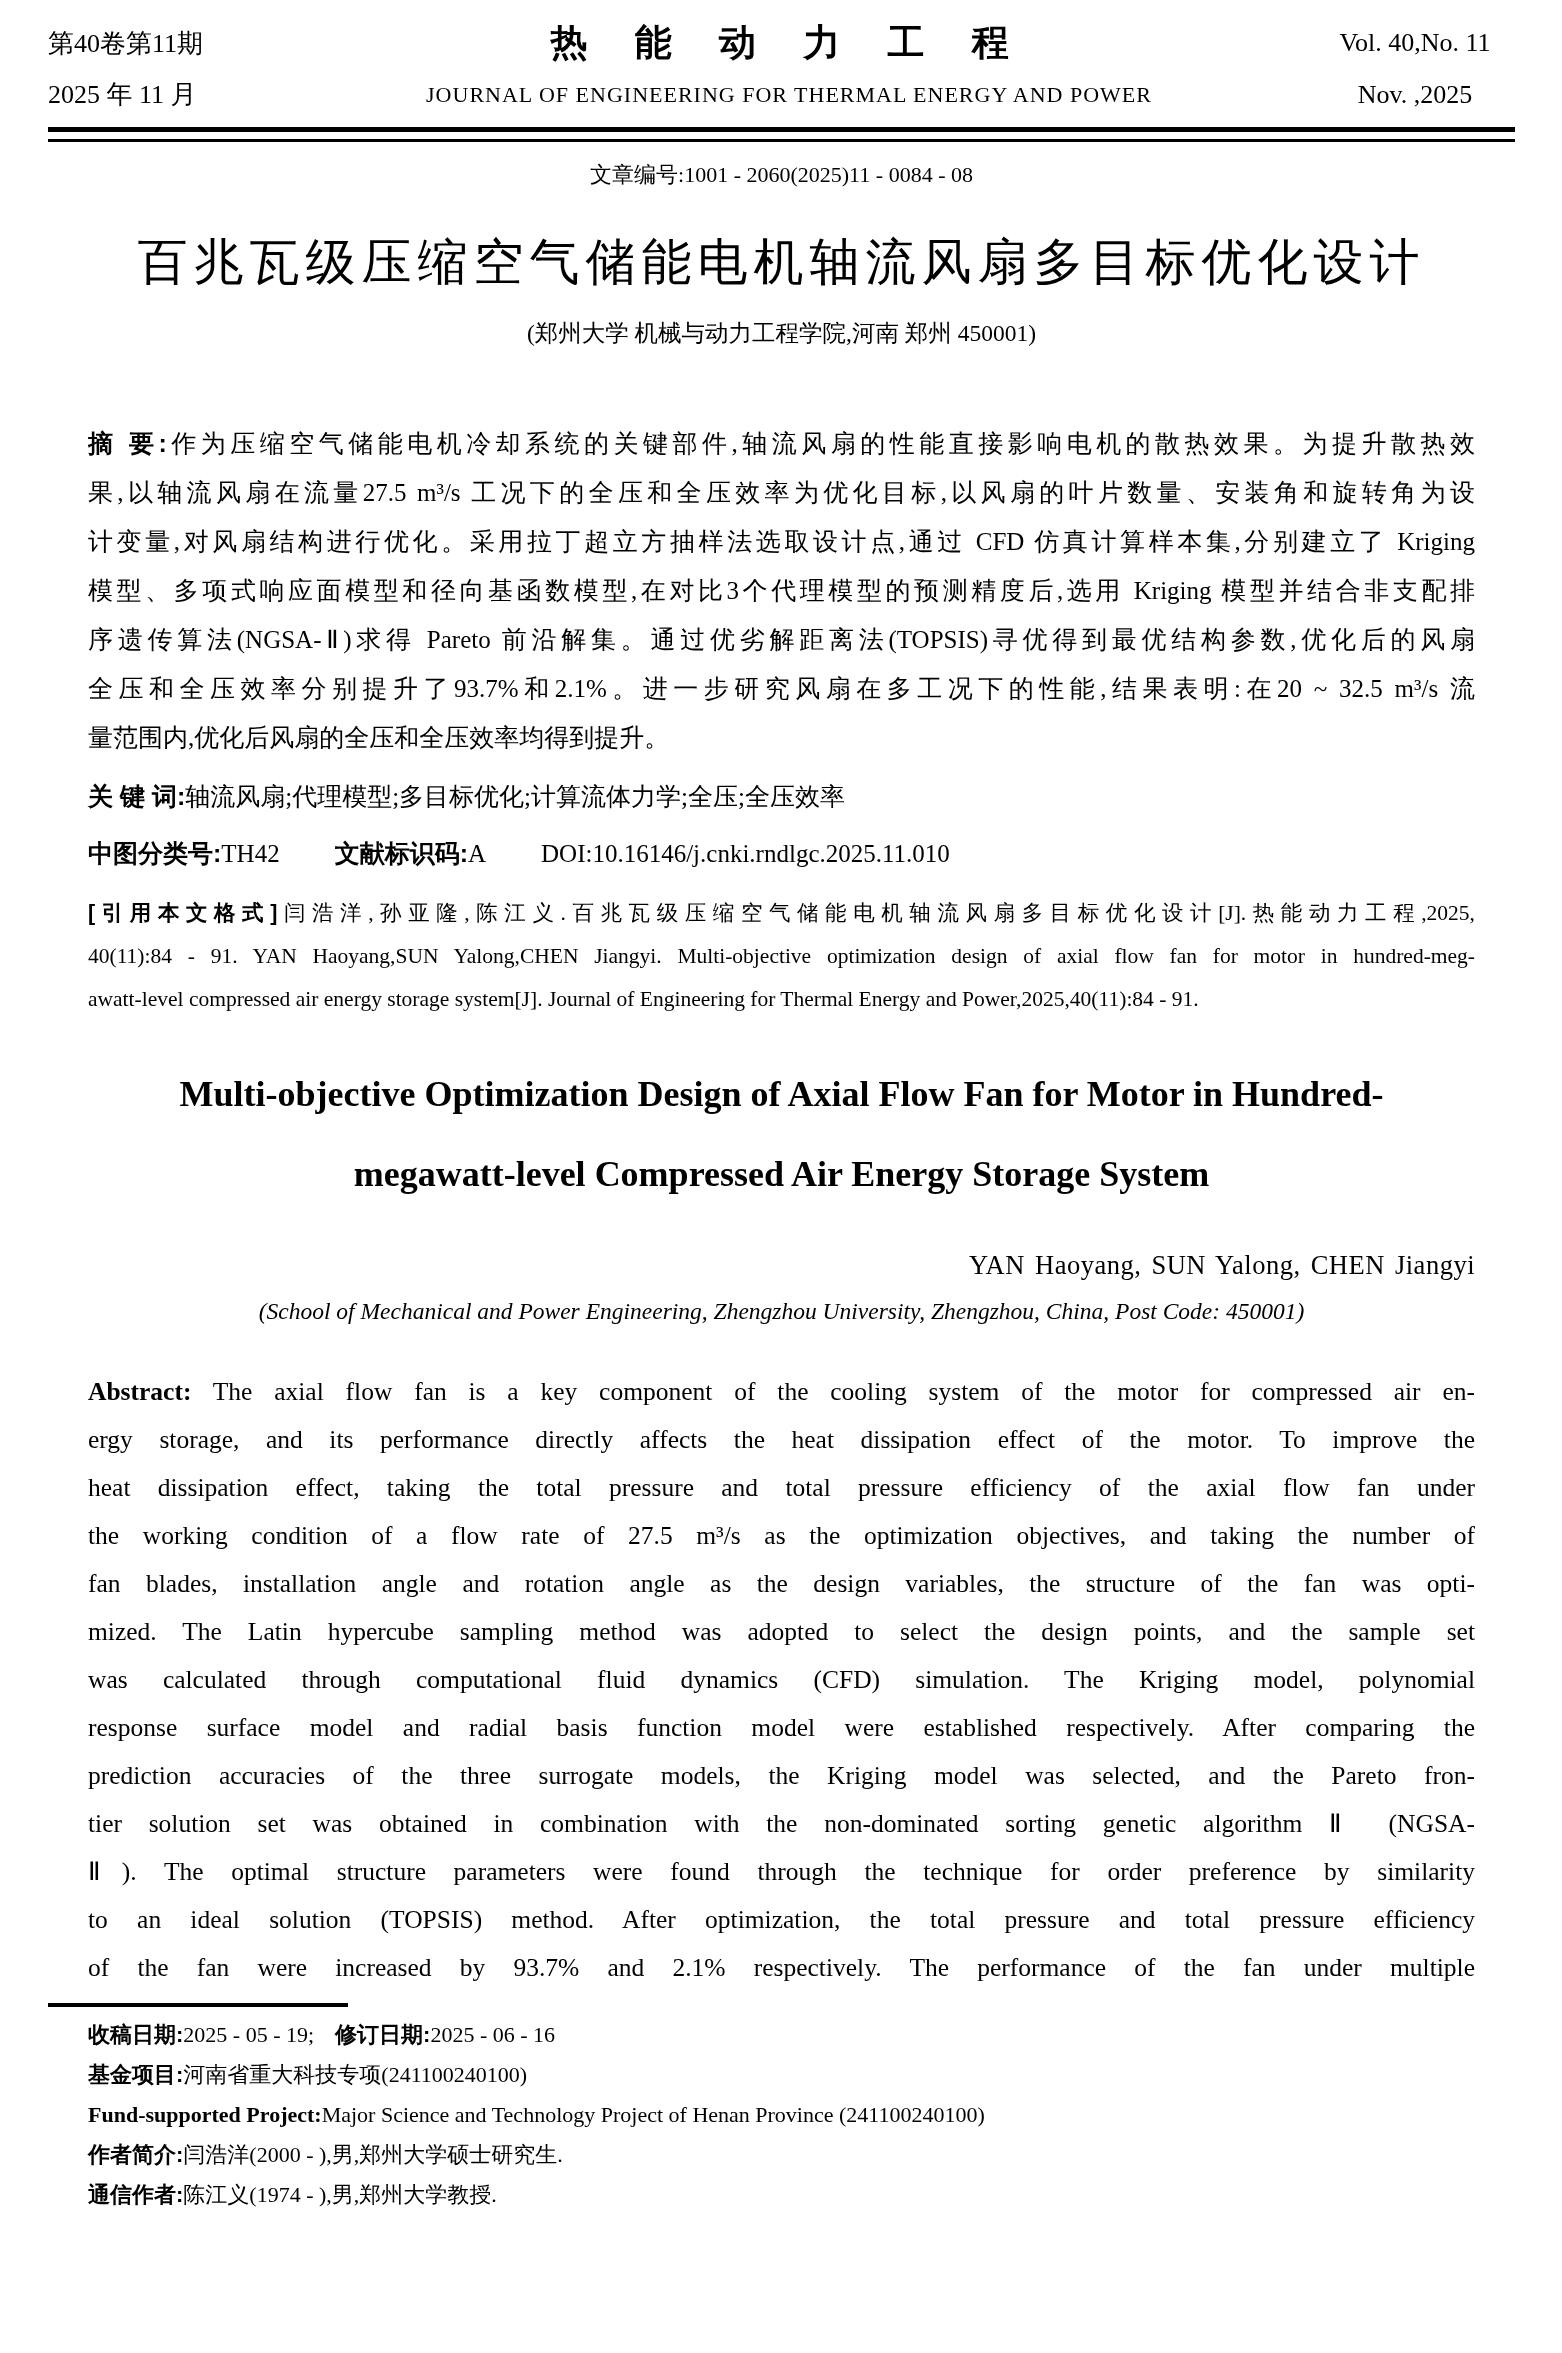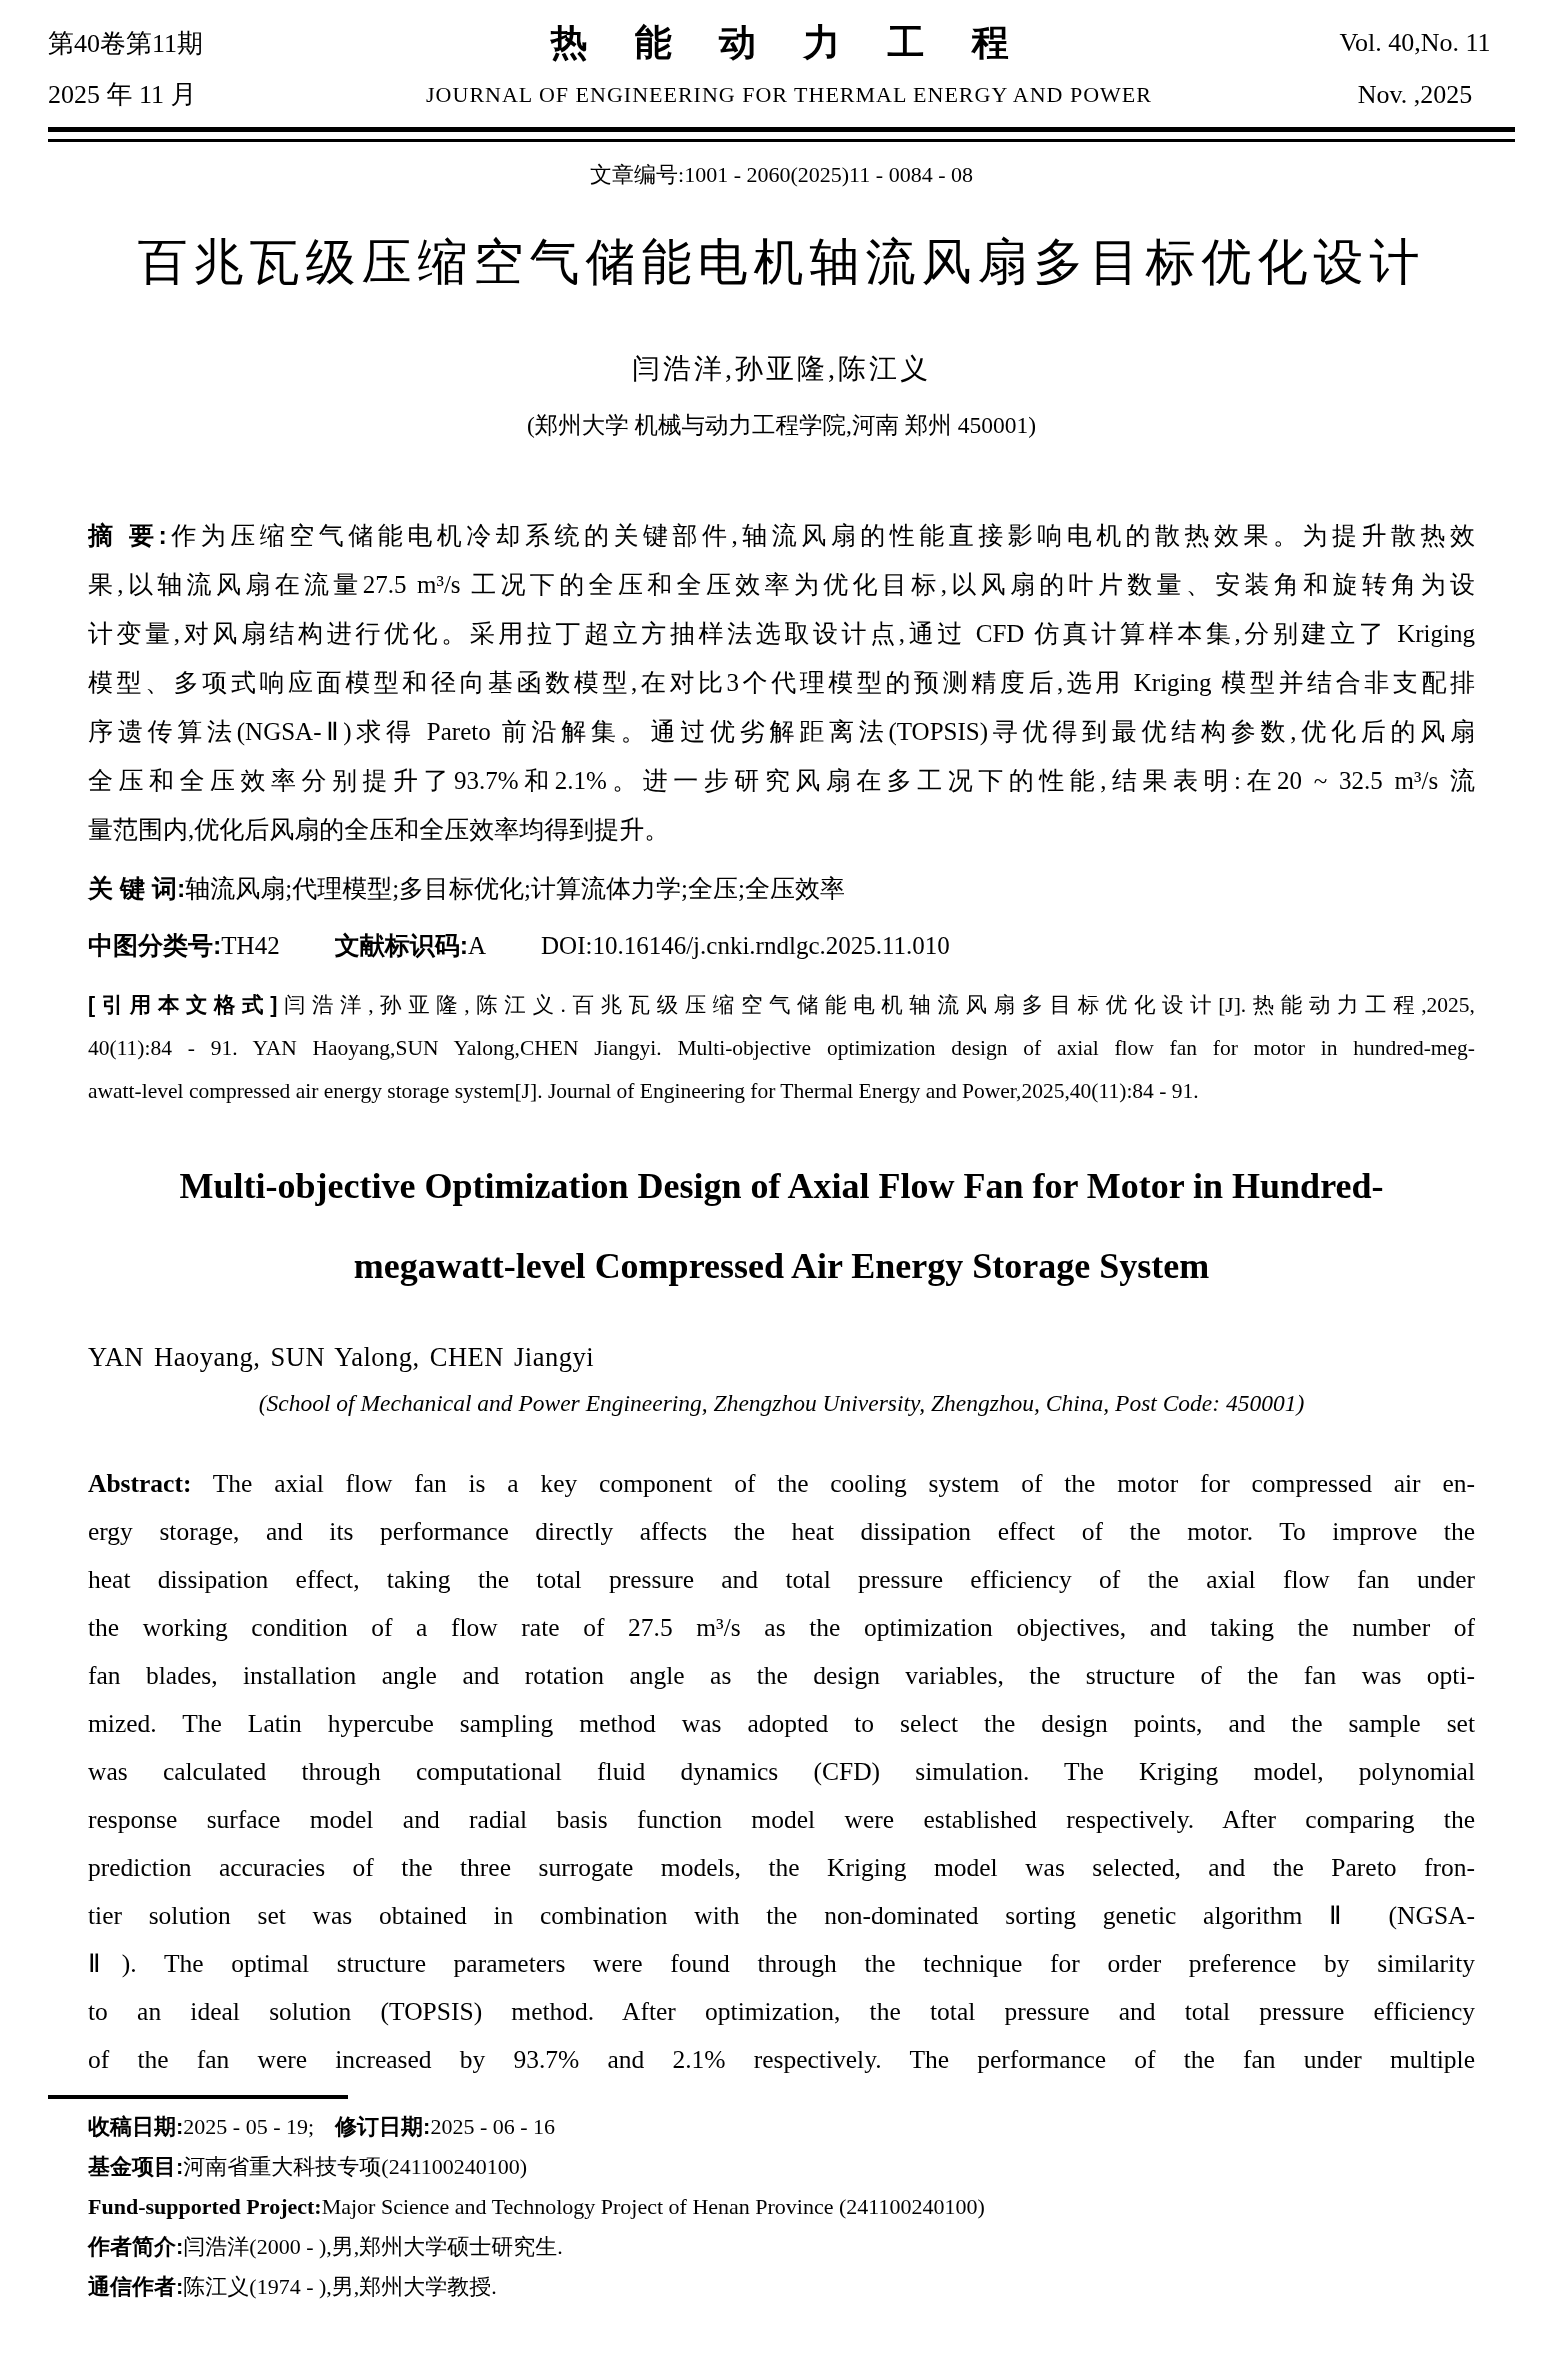--- a/index.html
+++ b/index.html
@@ -38,21 +38,21 @@
   .keywords{margin-top:10px;font-size:25px;line-height:49px;white-space:nowrap;}
   .clc-line{margin-top:8px;font-size:25px;line-height:49px;white-space:nowrap;}
   .gap{margin-left:55px;}
 
   
   .citation{margin-top:14px;}
   .citation .line{font-size:21.5px;line-height:43px;}
 
   
   .title-en{margin-top:33px;font-size:36px;font-weight:bold;text-align:center;line-height:80px;white-space:nowrap;}
-  .authors-en{margin-top:36px;font-size:26.5px;text-align:left;letter-spacing:0.5px;word-spacing:3px;}
+  .authors-en{margin-top:36px;font-size:26.5px;text-align:right;letter-spacing:0.5px;word-spacing:3px;}
   .affiliation-en{margin-top:17px;font-size:23.5px;text-align:center;font-style:italic;}
   .abstract-en{margin-top:43px;}
   .abstract-en .line{font-size:25.5px;line-height:48px;}
   .label-en{font-weight:bold;}
 
   
   .footnote-rule{margin-top:11px;margin-left:-40px;width:300px;height:4px;background:#000;}
   .footnotes{margin-top:8px;}
   .fline{font-size:22px;line-height:40px;white-space:nowrap;}
   .sep{margin-left:21px;}
@@ -74,21 +74,20 @@
       <div class="hcol center journal-en">JOURNAL OF ENGINEERING FOR THERMAL ENERGY AND POWER</div>
       <div class="hcol right">Nov. ,2025</div>
     </div>
     <div class="double-rule"></div>
   </div>
 
   <div class="article-number">文章编号:1001 - 2060(2025)11 - 0084 - 08</div>
 
   <h1 class="title-cn">百兆瓦级压缩空气储能电机轴流风扇多目标优化设计</h1>
 
-  <div class="authors-cn">闫浩洋,孙亚隆,陈江义</div>
   <div class="affiliation-cn">(郑州大学 机械与动力工程学院,河南 郑州 450001)</div>
 
   <div class="abstract-cn">
     <div class="line j"><span class="label-cn">摘  要:</span><span>作为压缩空气储能电机冷却系统的关键部件,轴流风扇的性能直接影响电机的散热效果。为提升散热效</span></div>
     <div class="line j">果,以轴流风扇在流量27.5 m³/s 工况下的全压和全压效率为优化目标,以风扇的叶片数量、安装角和旋转角为设</div>
     <div class="line j">计变量,对风扇结构进行优化。采用拉丁超立方抽样法选取设计点,通过 CFD 仿真计算样本集,分别建立了 Kriging</div>
     <div class="line j">模型、多项式响应面模型和径向基函数模型,在对比3个代理模型的预测精度后,选用 Kriging 模型并结合非支配排</div>
     <div class="line j">序遗传算法(NGSA-Ⅱ)求得 Pareto 前沿解集。通过优劣解距离法(TOPSIS)寻优得到最优结构参数,优化后的风扇</div>
     <div class="line j">全压和全压效率分别提升了93.7%和2.1%。进一步研究风扇在多工况下的性能,结果表明:在20 ~ 32.5 m³/s 流</div>
     <div class="line">量范围内,优化后风扇的全压和全压效率均得到提升。</div>

